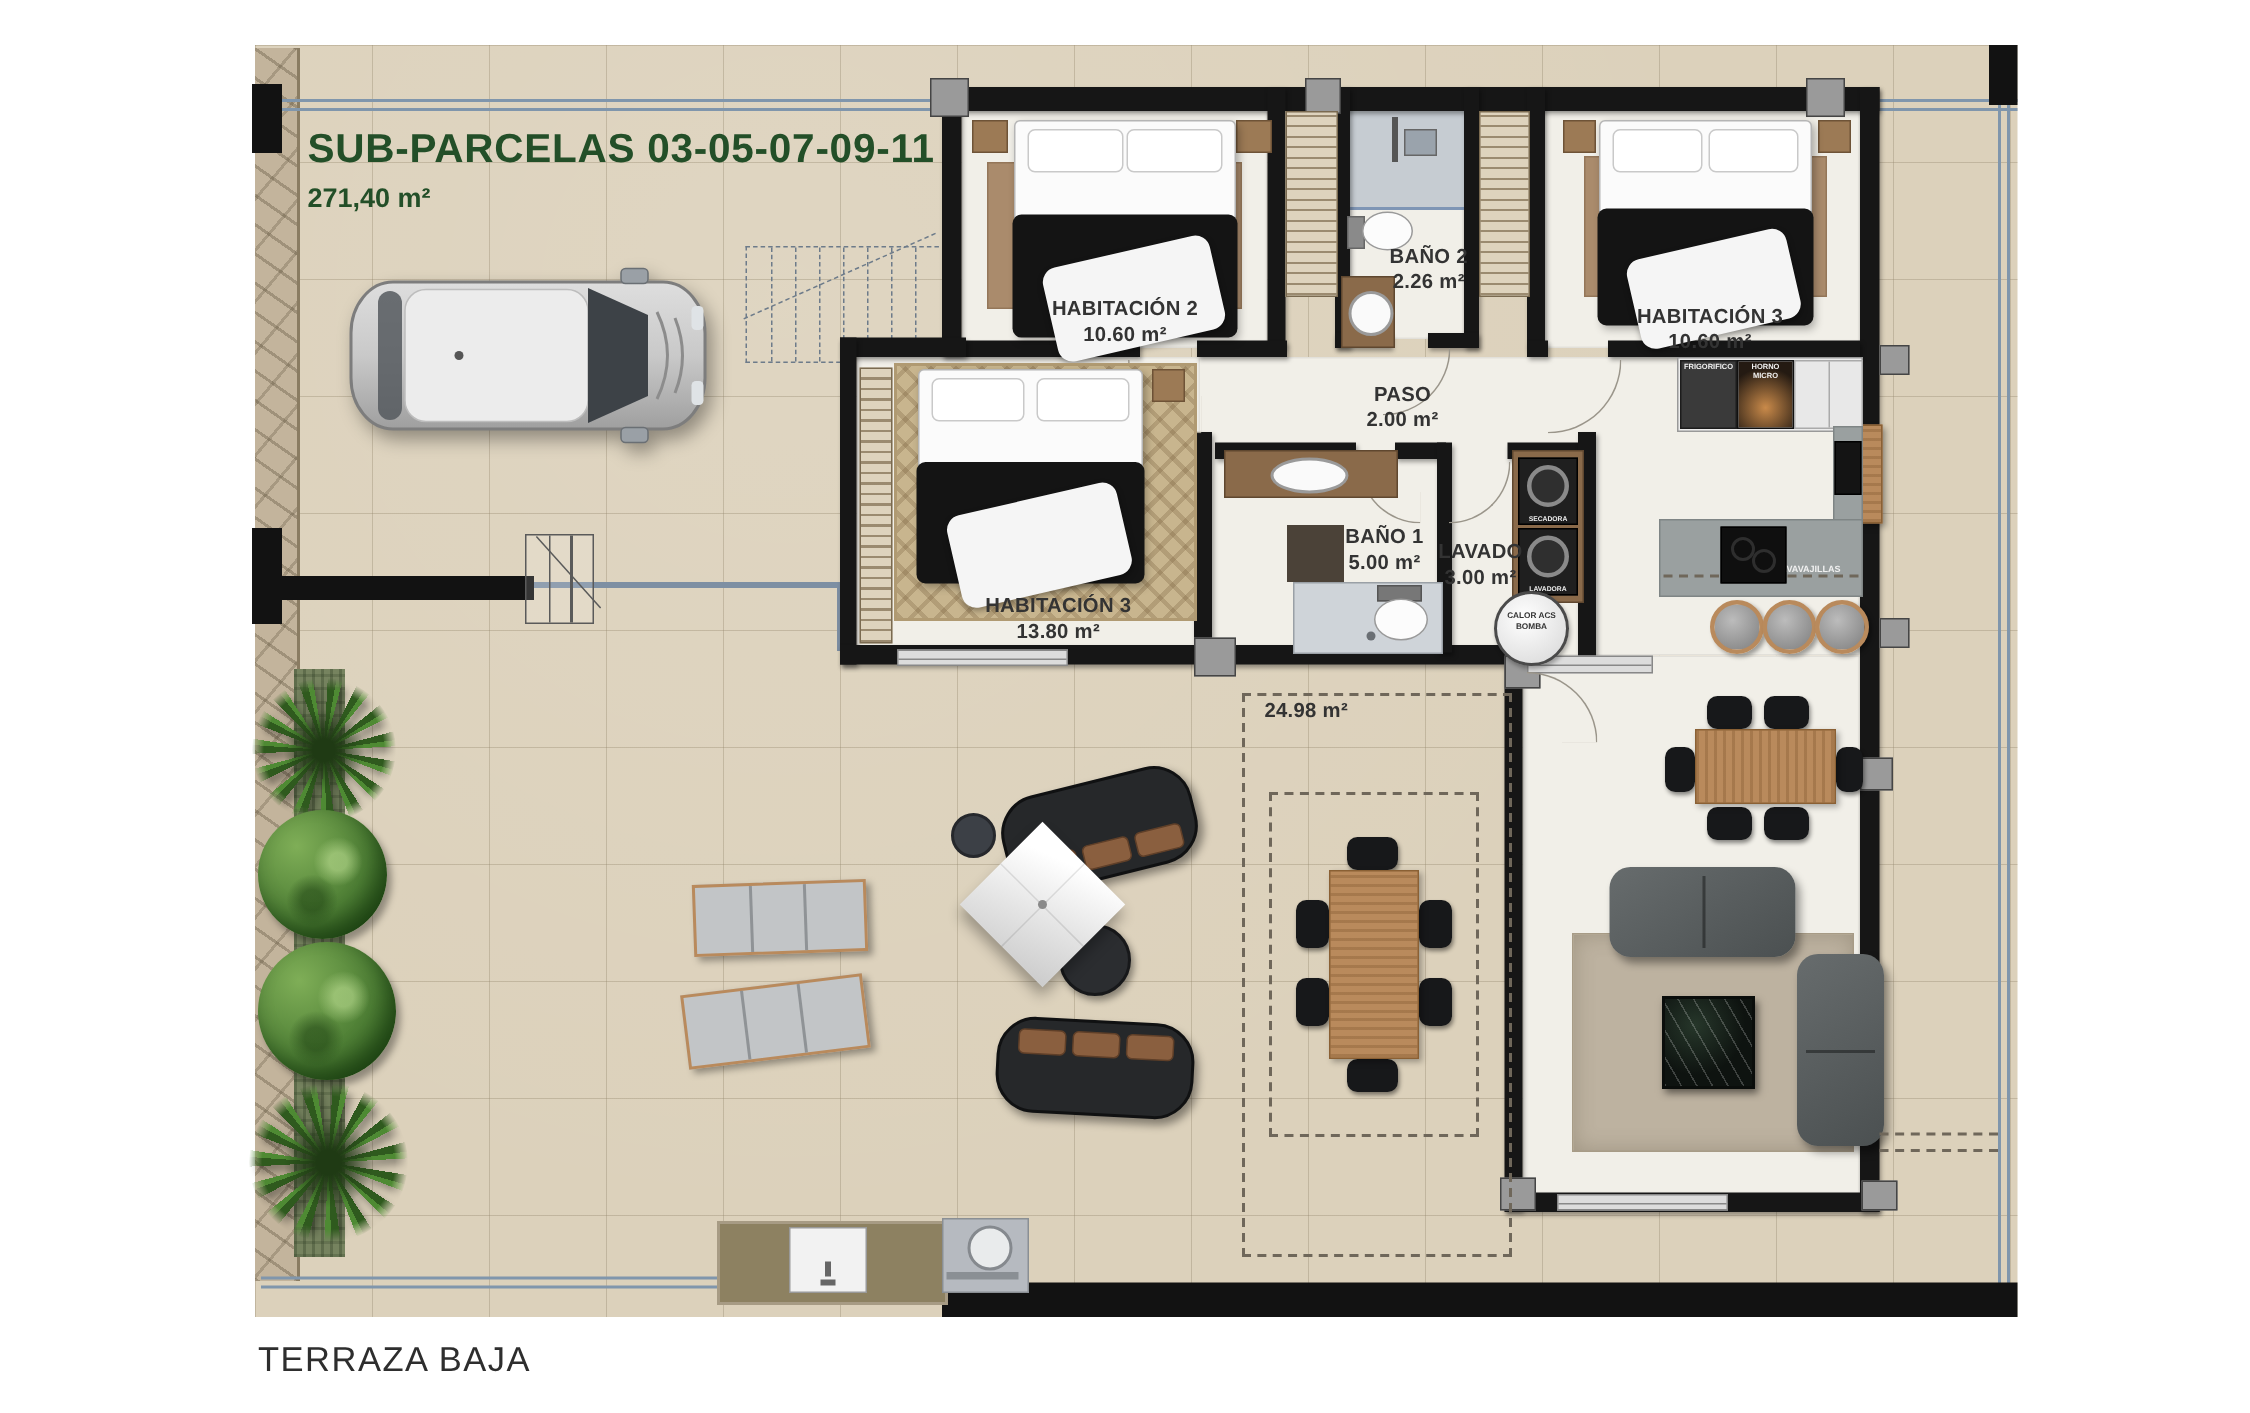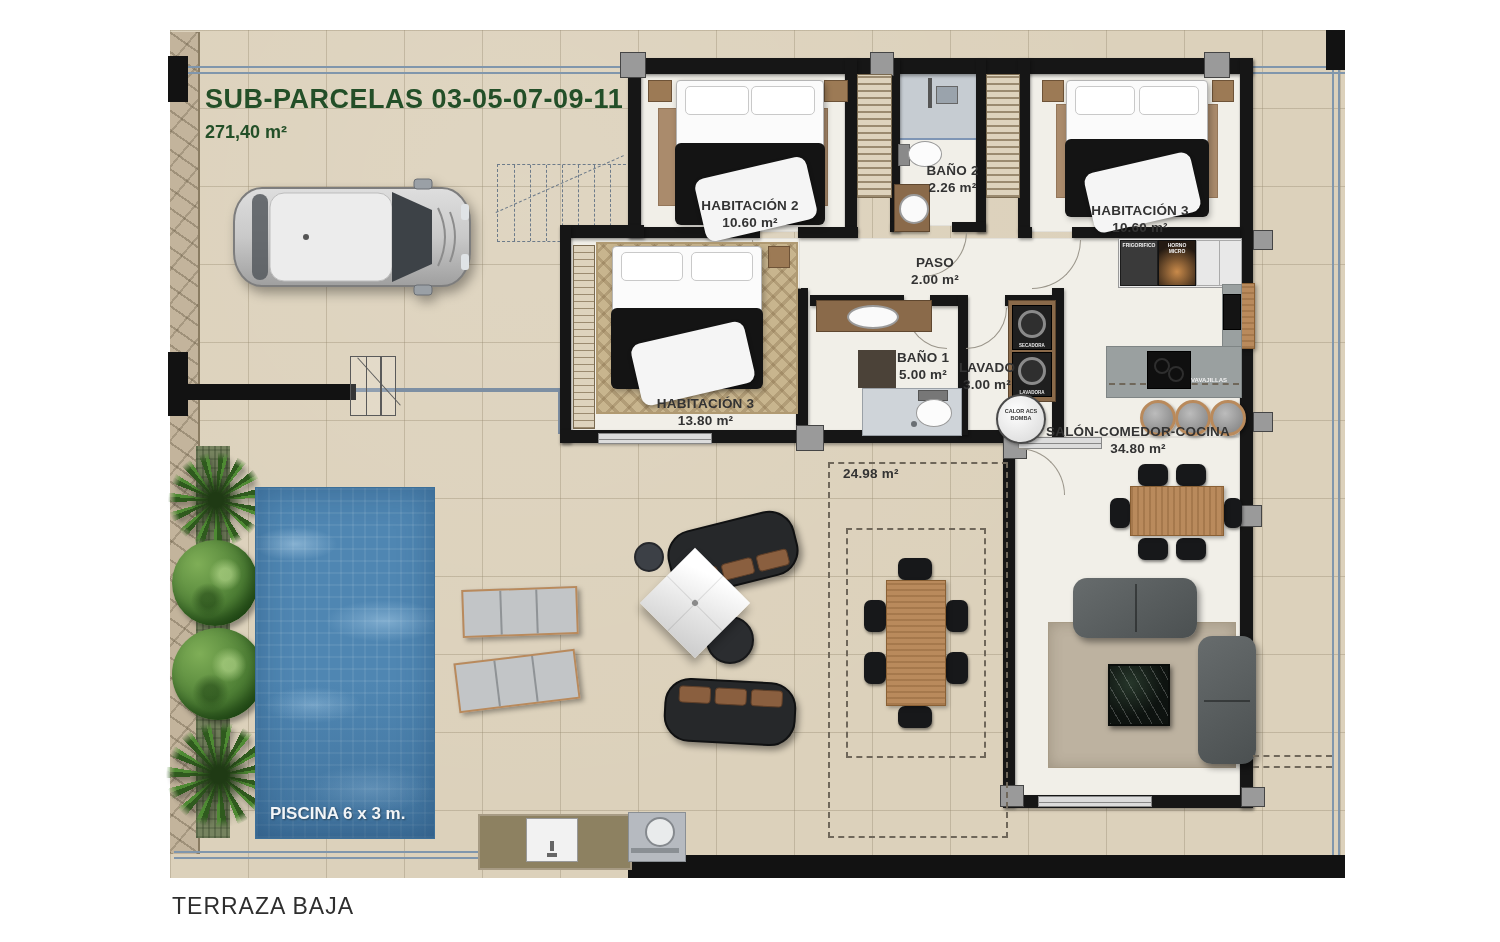--- a/index.html
+++ b/index.html
@@ -138,23 +138,20 @@
     <div class="stairline" style="left:112px;"></div>
     <div style="position:absolute;left:-2px;bottom:28px;width:140px;height:0;border-top:1.5px dashed #6d7b8a;transform:rotate(-24deg);transform-origin:left bottom;"></div>
   </div>
 
   <div class="abs grass" style="left:196px;top:446px;width:34px;height:392px;"></div>
   <div class="abs palm" style="left:168px;top:452px;width:96px;height:96px;"></div>
   <div class="abs bush" style="left:172px;top:540px;width:86px;height:86px;"></div>
   <div class="abs bush" style="left:172px;top:628px;width:92px;height:92px;"></div>
   <div class="abs palm" style="left:166px;top:722px;width:106px;height:106px;"></div>
 
-  <div class="abs pool" style="left:255px;top:487px;width:178px;height:350px;">
-    <div class="abs pool-label" style="left:14px;bottom:14px;">PISCINA 6 x 3 m.</div>
-  </div>
 
   <div class="abs lounge" style="left:462px;top:588px;width:112px;height:44px;transform:rotate(-2deg);">
     <div class="div1" style="left:36px;"></div>
     <div class="div2" style="left:72px;"></div>
   </div>
   <div class="abs lounge" style="left:456px;top:656px;width:118px;height:46px;transform:rotate(-7deg);">
     <div class="div1" style="left:38px;"></div>
     <div class="div2" style="left:76px;"></div>
   </div>
 
@@ -412,24 +409,20 @@
     <span>13.80 m²</span>
   </div>
   <div class="abs rlabel" style="left:868px;top:350px;width:110px;">
     <span>BAÑO 1</span>
     <span>5.00 m²</span>
   </div>
   <div class="abs rlabel" style="left:942px;top:360px;width:90px;">
     <span>LAVADO</span>
     <span>3.00 m²</span>
   </div>
-  <div class="abs rlabel" style="left:1028px;top:424px;width:220px;">
-    <span>SALÓN-COMEDOR-COCINA</span>
-    <span>34.80 m²</span>
-  </div>
   <div class="abs rlabel" style="left:843px;top:466px;width:200px;text-align:left;">
     <span>24.98 m²</span>
   </div>
 
   <div class="abs title-l1" style="left:205px;top:84px;">SUB-PARCELAS 03-05-07-09-11</div>
   <div class="abs title-l2" style="left:205px;top:122px;">271,40 m²</div>
   <div class="abs footer-label" style="left:172px;top:893px;">TERRAZA BAJA</div>
 
 </div>
 

